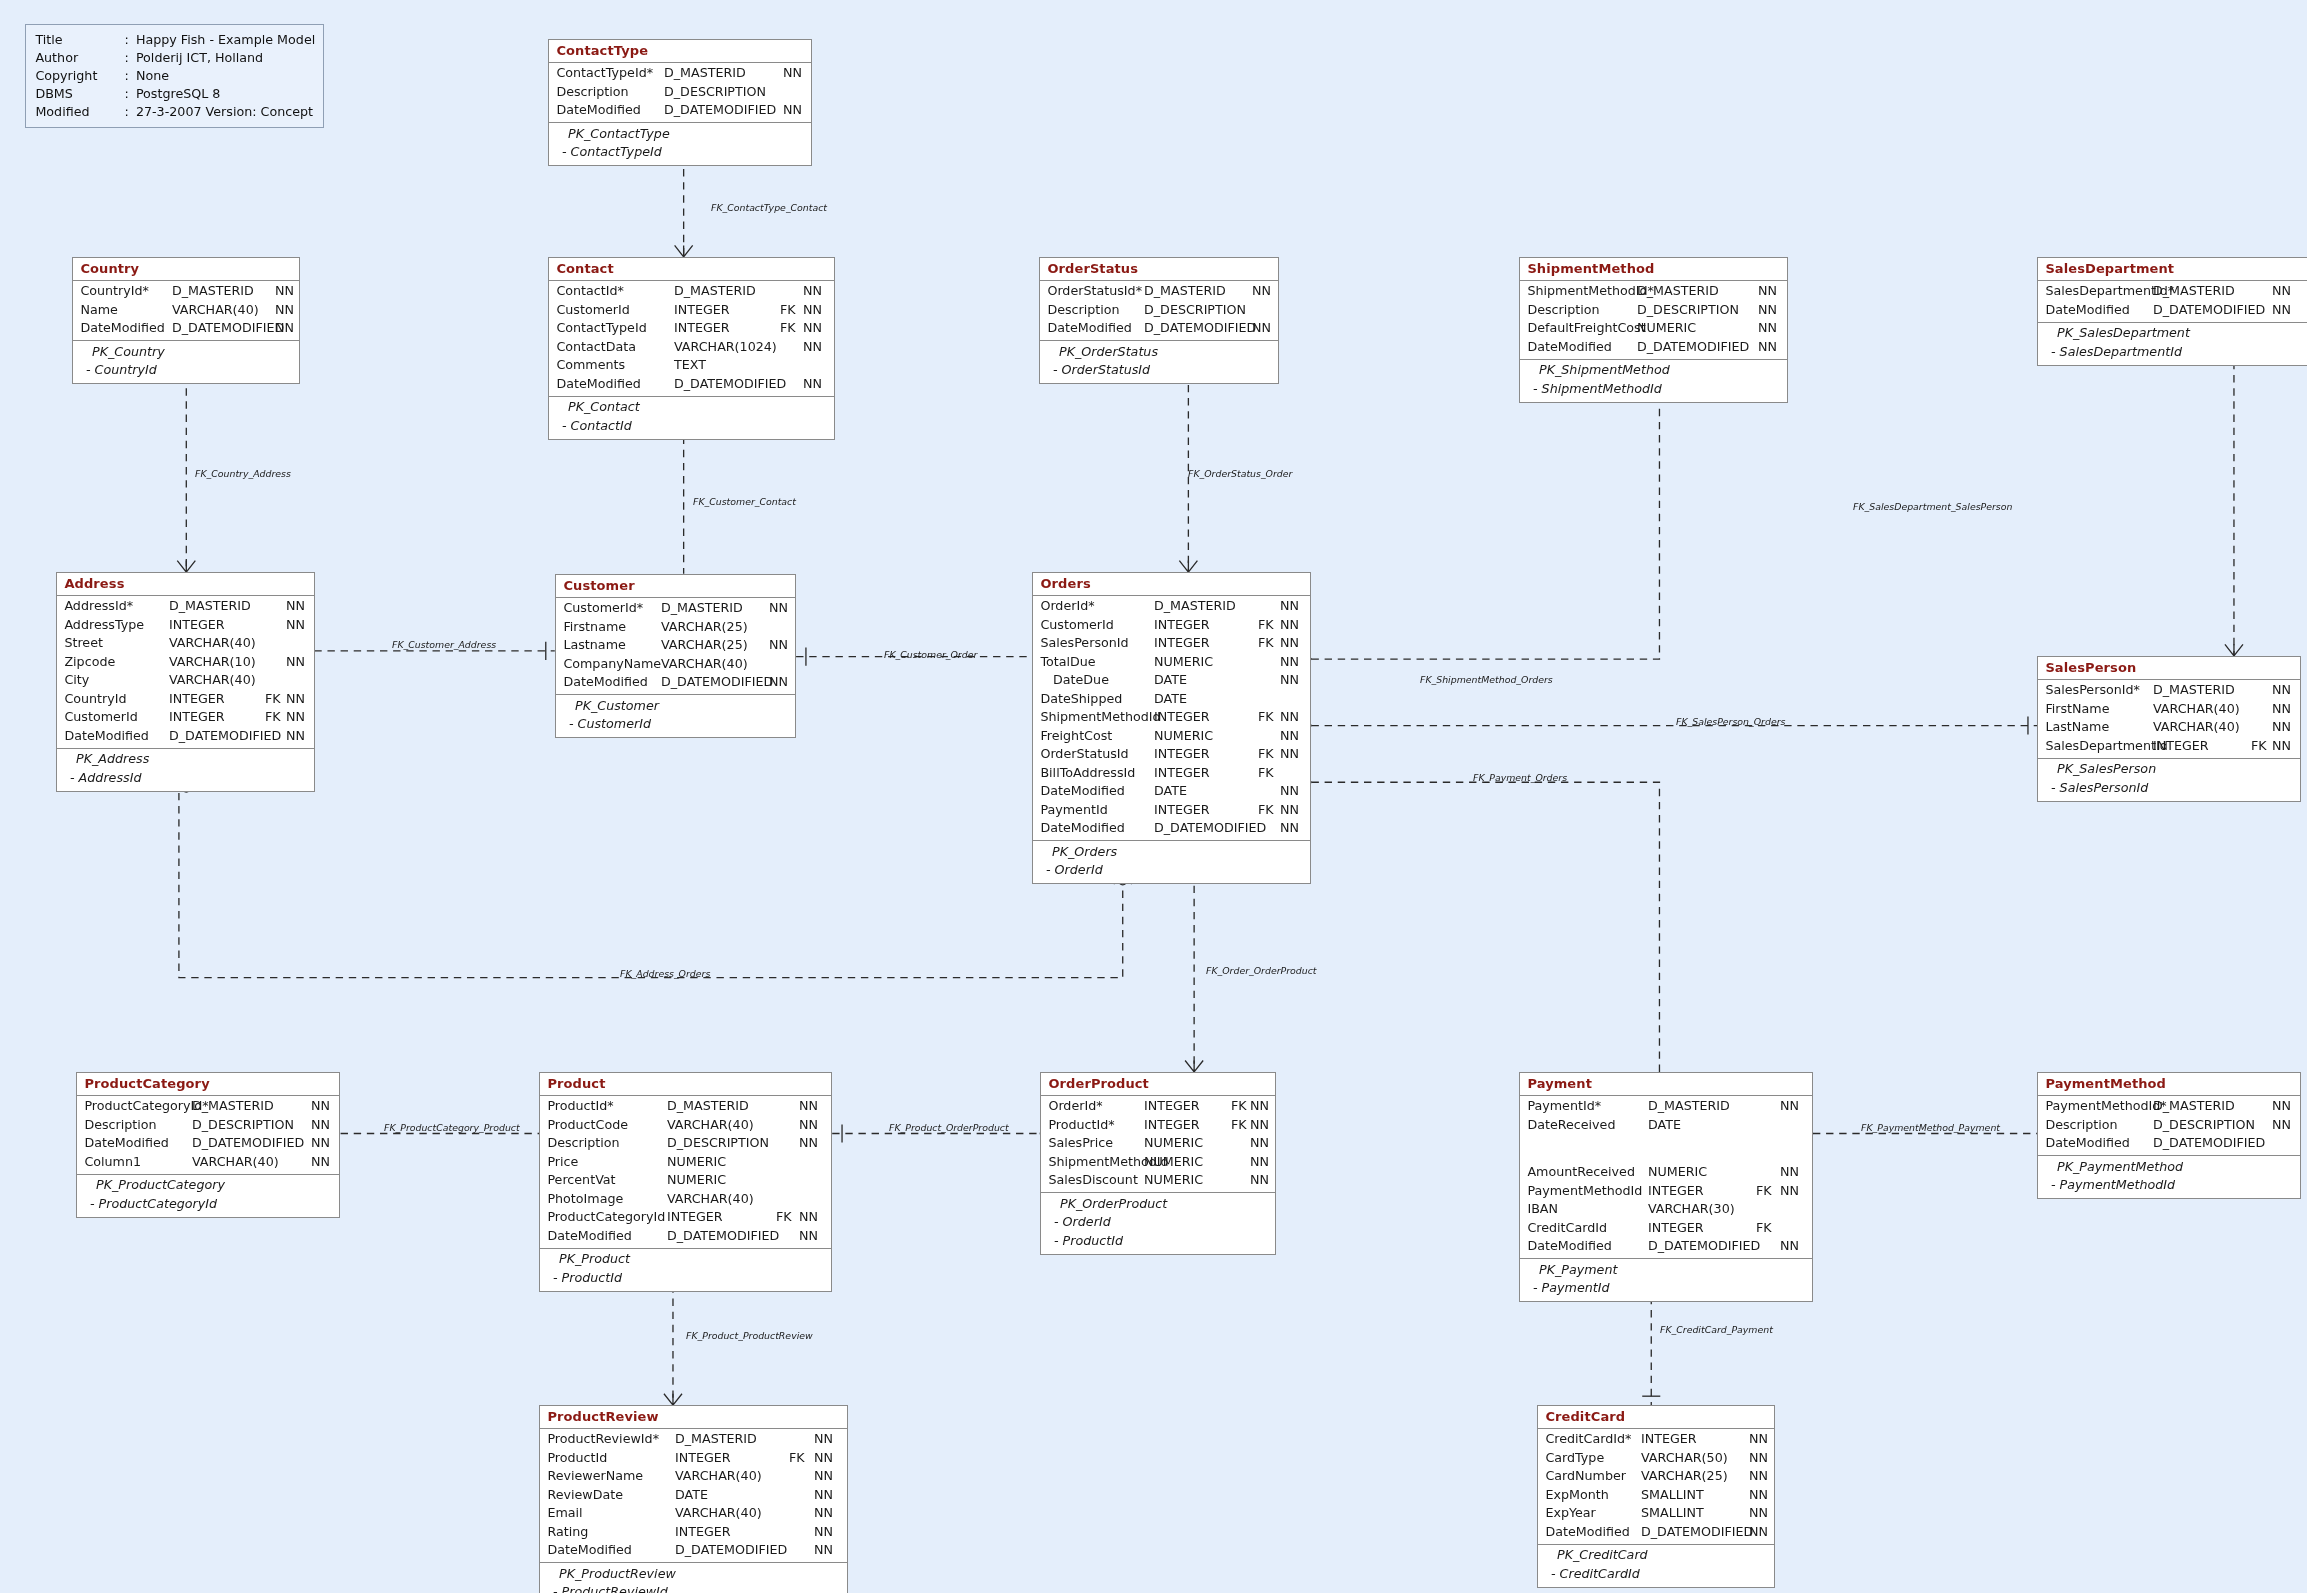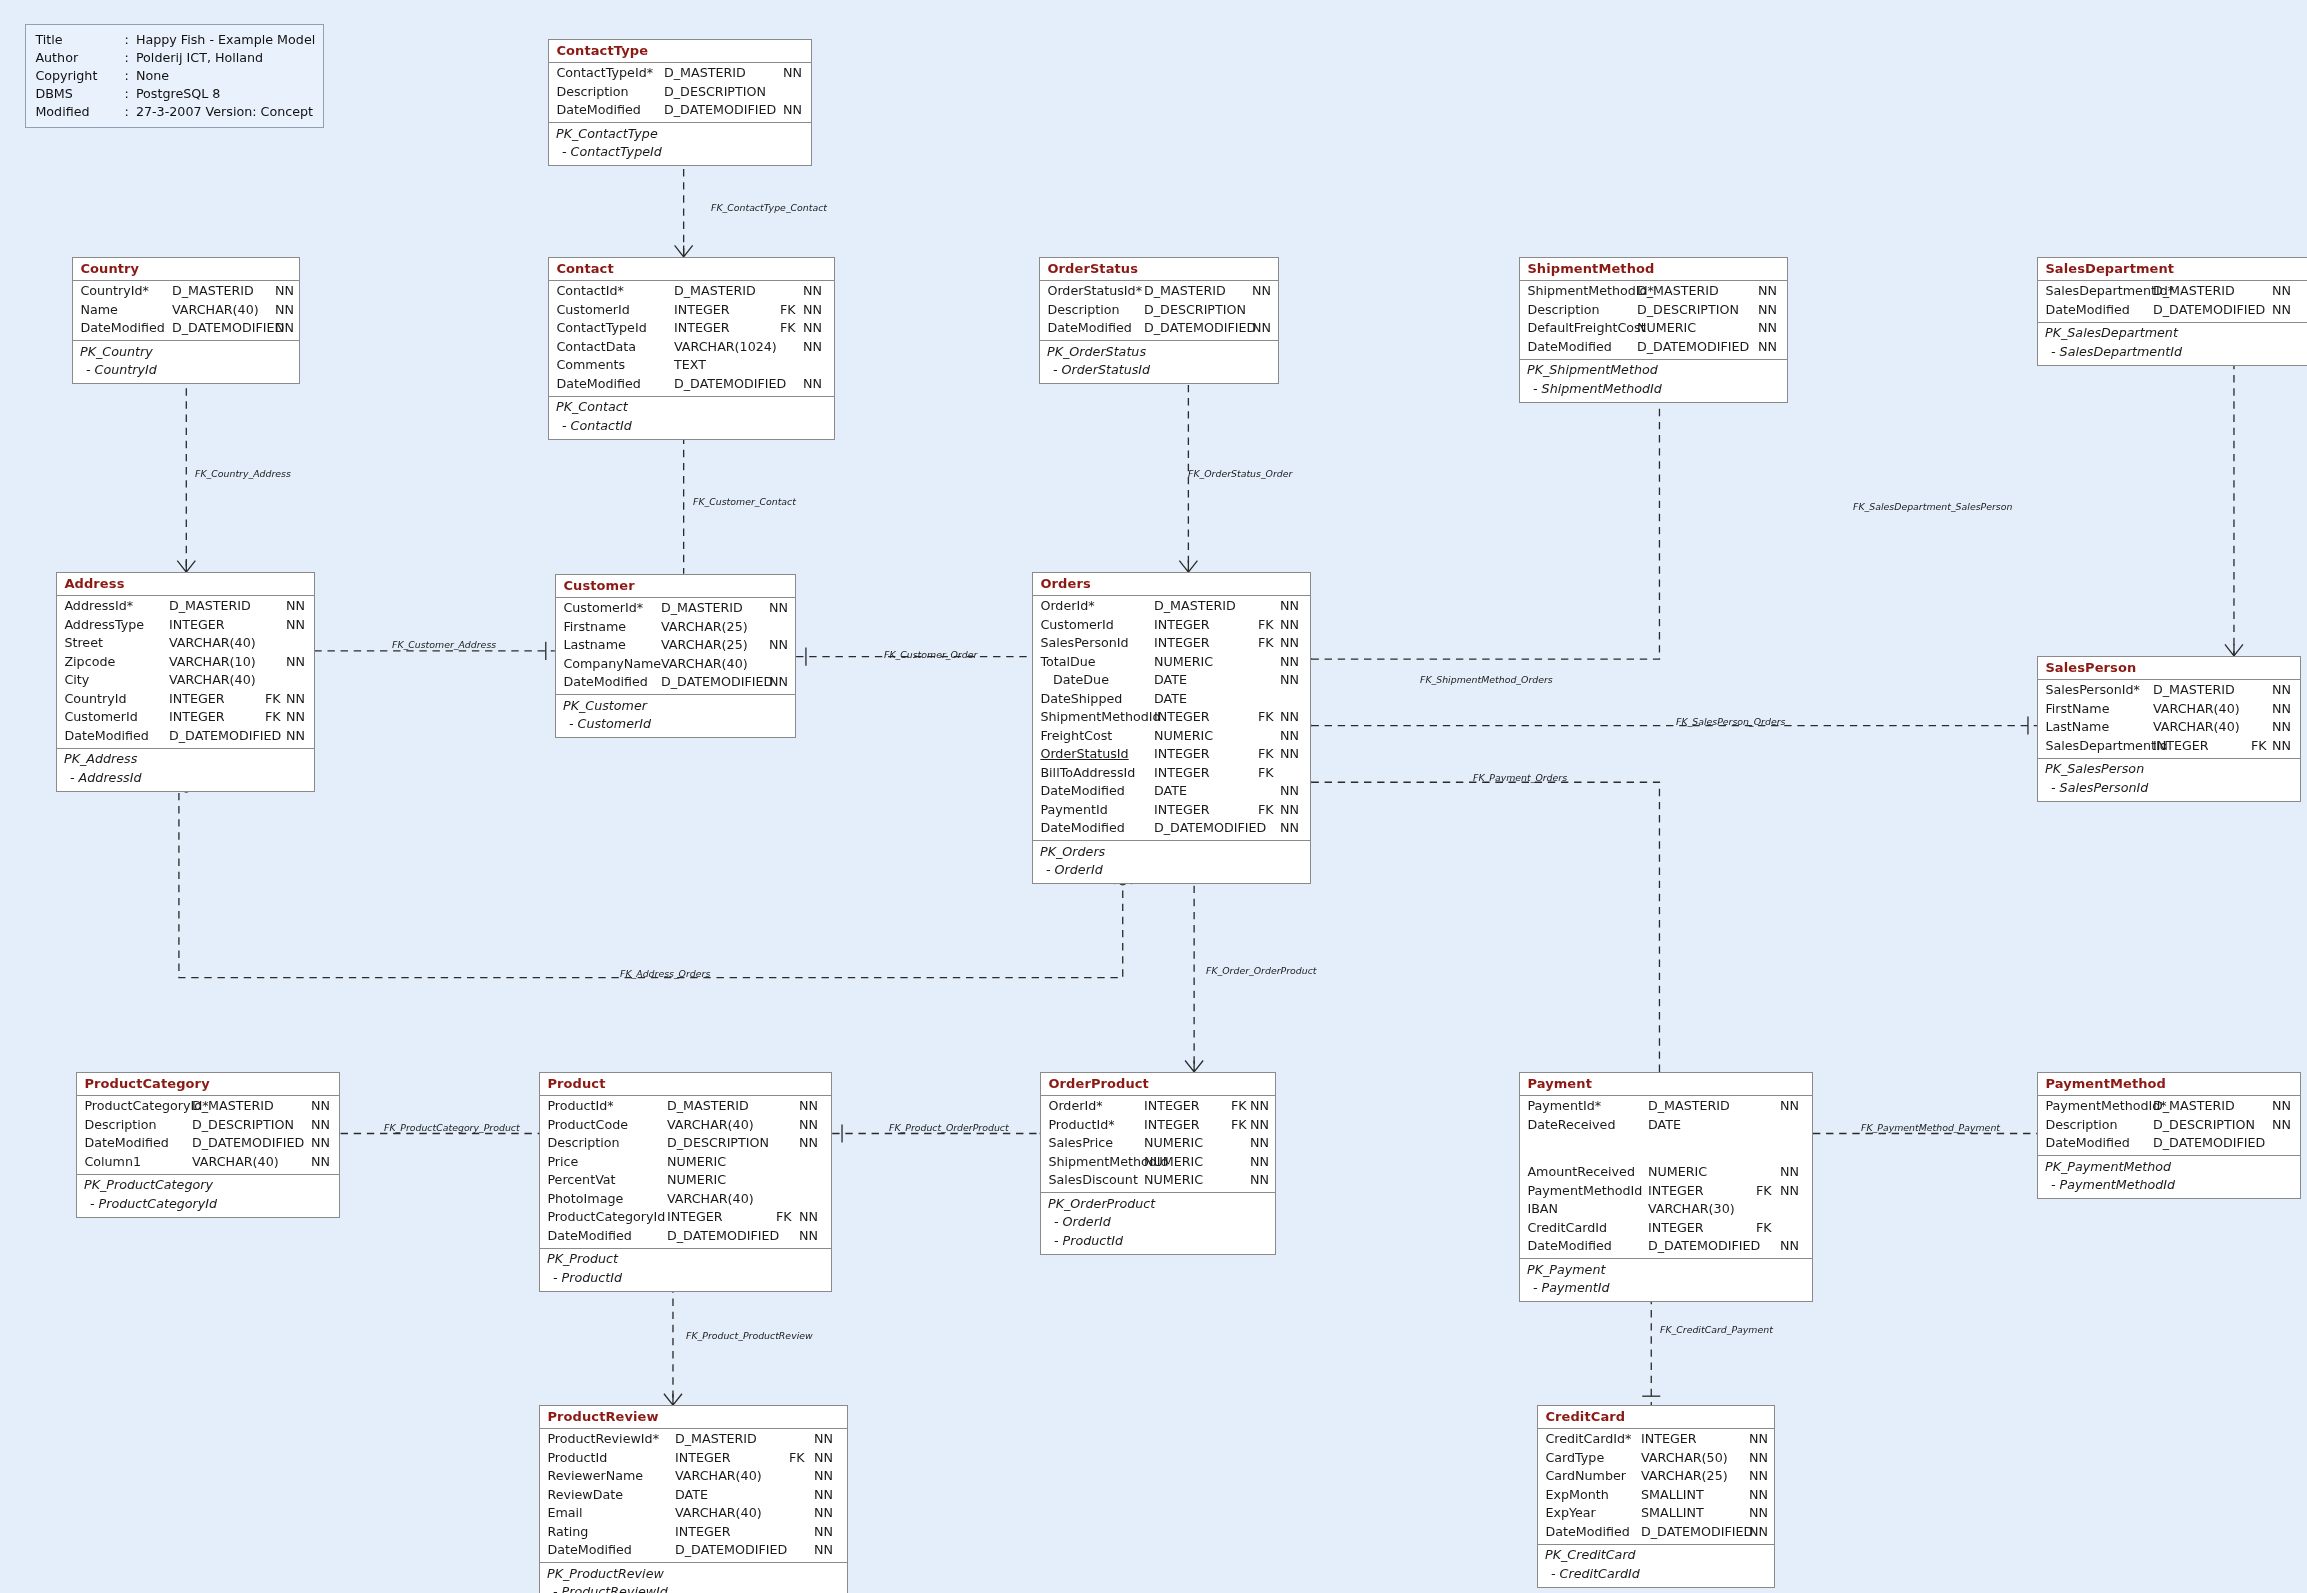--- a/index.html
+++ b/index.html
@@ -62,21 +62,21 @@
     line-height:18.5px;
     white-space:nowrap;
     padding-left:7.4px;
   }
   .arow .aname{flex:0 0 auto;}
   .arow .atype{position:absolute;}
   .arow .afk{position:absolute;}
   .arow .ann{position:absolute;}
   .krow{
     height:18.5px;line-height:18.5px;
-    padding-left:7px;white-space:nowrap;
+    padding-left:19px;white-space:nowrap;
     font-style:italic;
   }
   .krow.sub{padding-left:13px;}
 
   
   .llabel{
     position:absolute;
     font-size:9.4px;
     font-style:italic;
     color:#1b1b1b;
@@ -514,21 +514,21 @@
             <span class="atype" style="left: 121px;">INTEGER</span>
             <span class="afk" style="left: 225px;">FK</span>
             <span class="ann" style="left: 247px;">NN</span>
           </div>
           <div class="arow" style="position: relative;">
             <span class="aname">FreightCost</span>
             <span class="atype" style="left: 121px;">NUMERIC</span>
             <span class="afk" style="left: 225px;"></span>
             <span class="ann" style="left: 247px;">NN</span>
           </div>
-          <div class="arow" style="position: relative; text-decoration: underline;">
+          <div class="arow" style="position: relative;">
             <span class="aname">OrderStatusId</span>
             <span class="atype" style="left: 121px;">INTEGER</span>
             <span class="afk" style="left: 225px;">FK</span>
             <span class="ann" style="left: 247px;">NN</span>
           </div>
           <div class="arow" style="position: relative;">
             <span class="aname">BillToAddressId</span>
             <span class="atype" style="left: 121px;">INTEGER</span>
             <span class="afk" style="left: 225px;">FK</span>
             <span class="ann" style="left: 247px;"></span>

